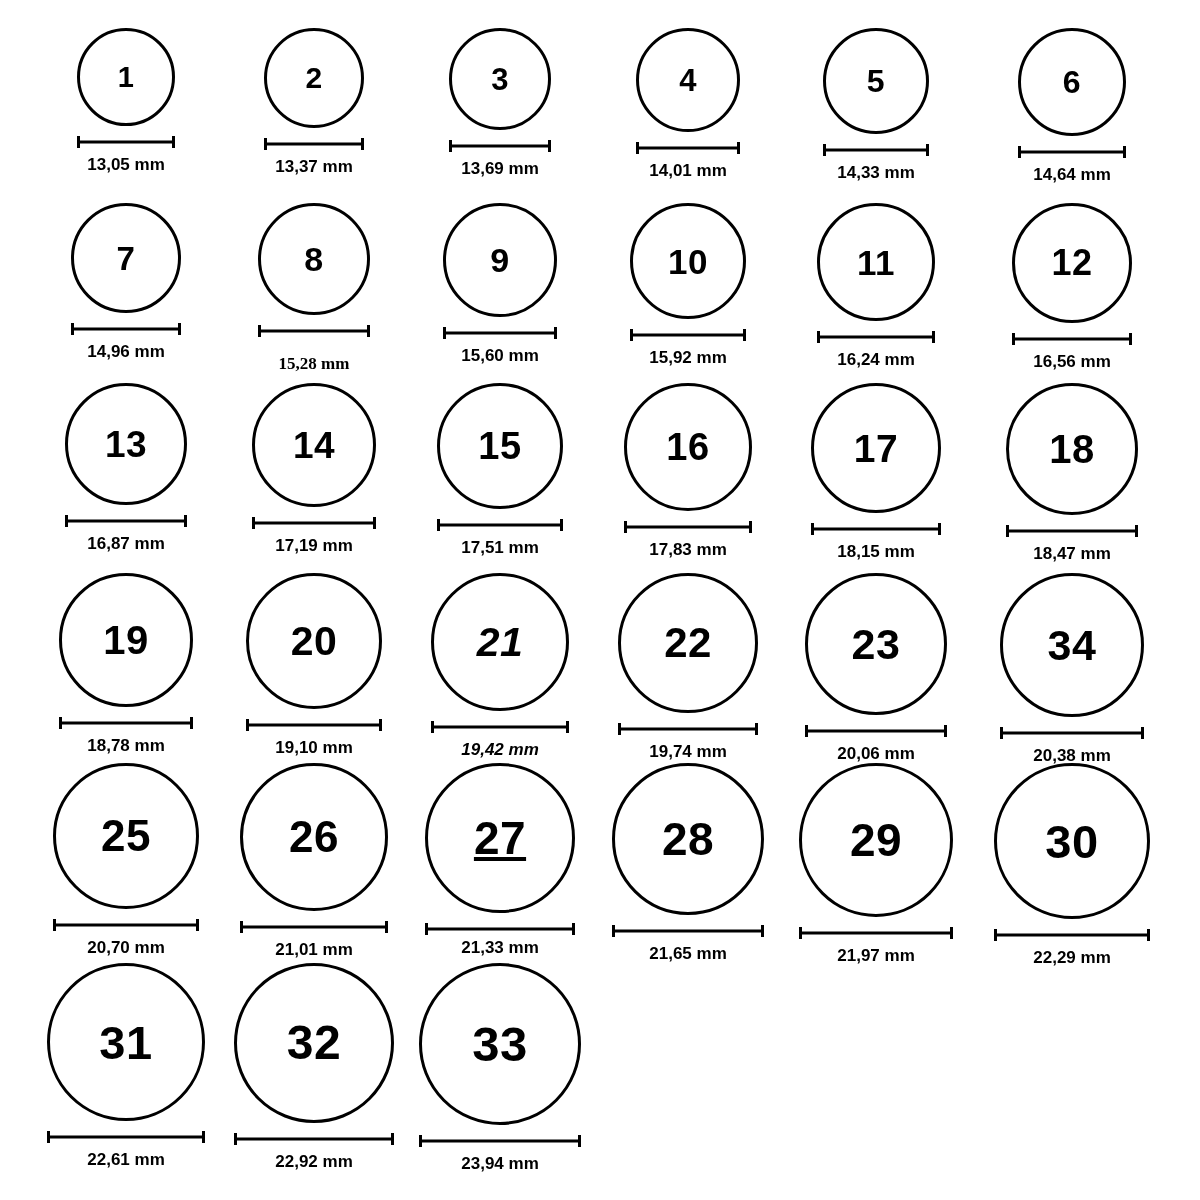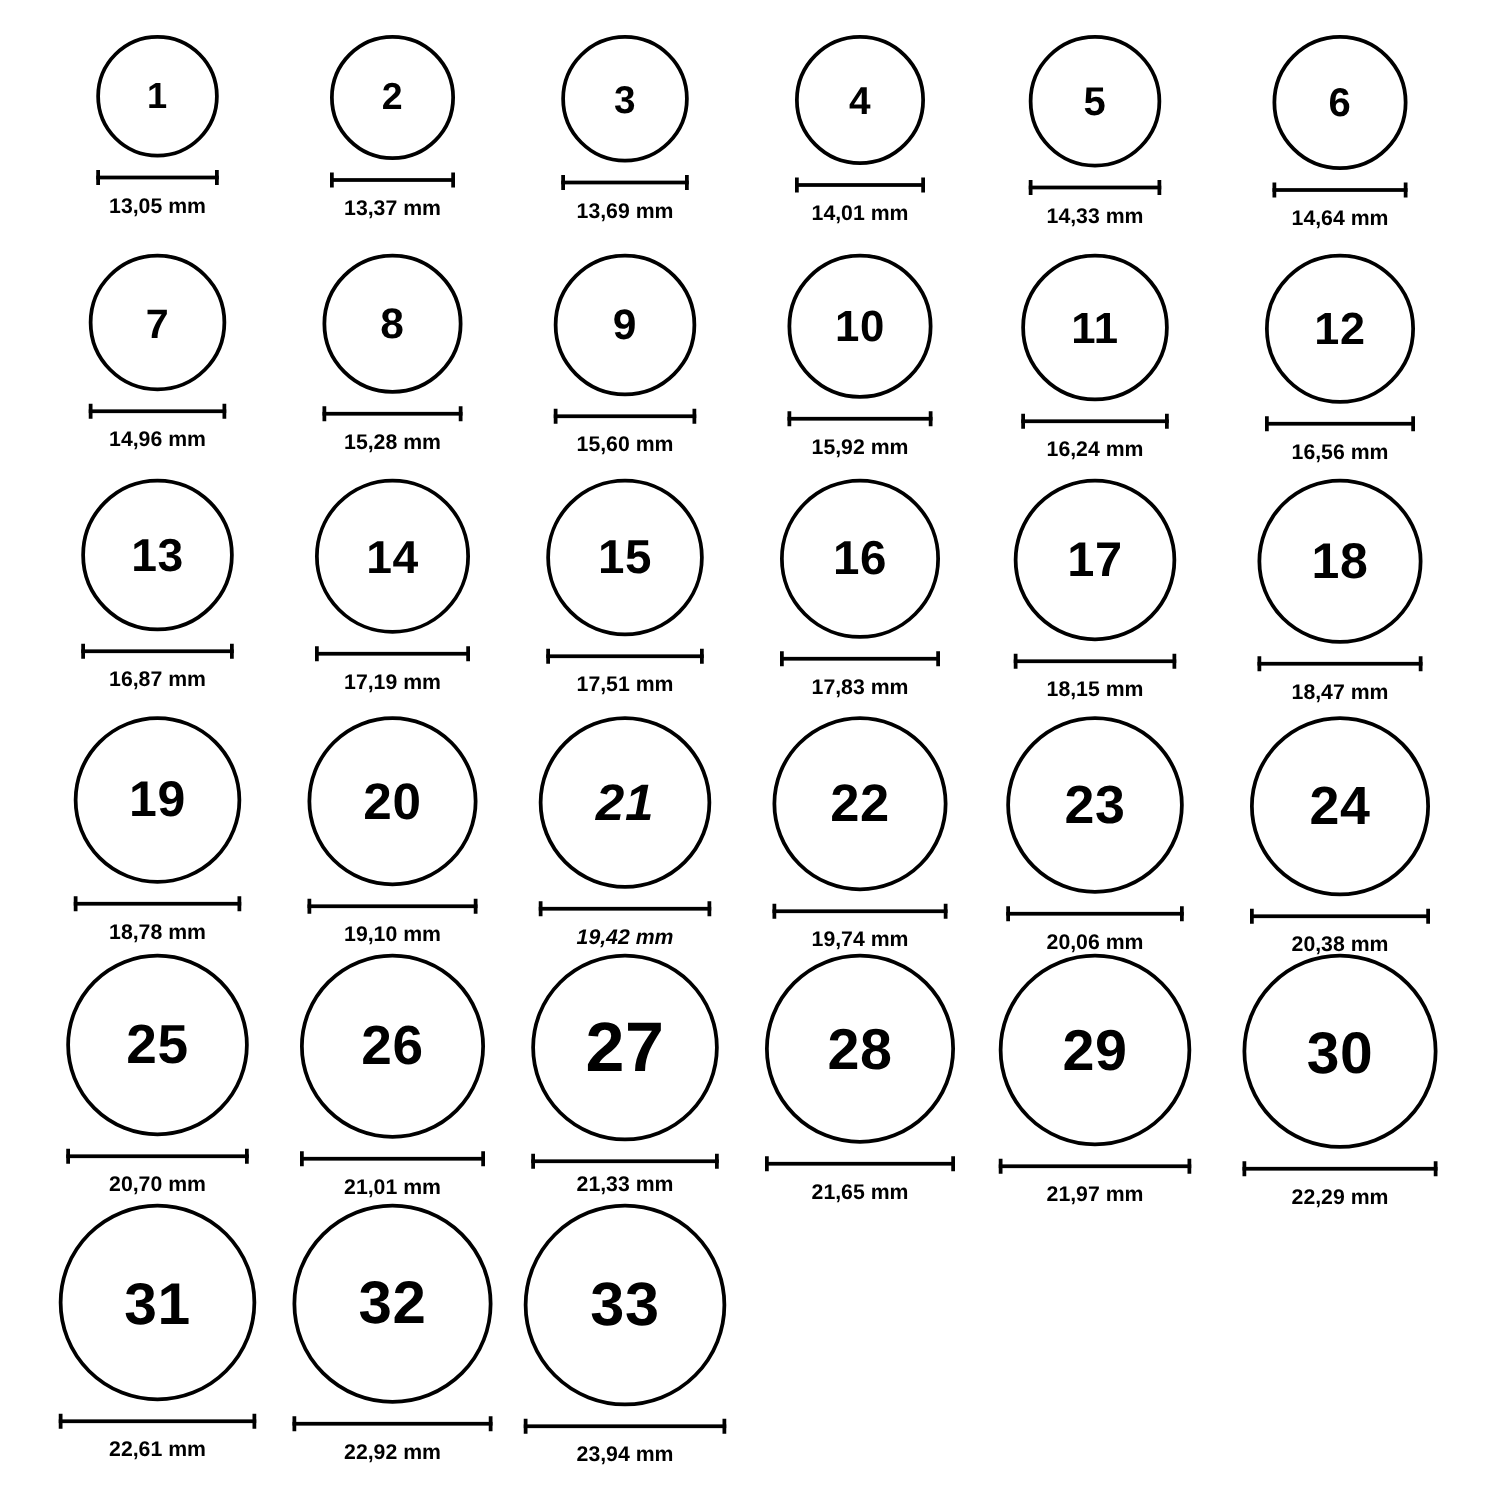--- a/index.html
+++ b/index.html
@@ -155,21 +155,21 @@
     </div>
     <div class="ring-cell" style="left: 258px; top: 203px; width: 112px;">
       <div class="ring-circle" style="width: 112px; height: 112px;">
         <span class="ring-number" style="font-size: 34px;">8</span>
       </div>
       <div class="measure" style="width: 112px; margin-top: 10px;">
         <div class="measure-line"></div>
         <div class="measure-cap left"></div>
         <div class="measure-cap right"></div>
       </div>
-      <div class="ring-label" style="margin-top: 8px;">15,28 mm</div>
+      <div class="ring-label" style="margin-top: 18px; font-family: Liberation Serif, serif;">15,28 mm</div>
     </div>
     <div class="ring-cell" style="left: 443px; top: 203px; width: 114px;">
       <div class="ring-circle" style="width: 114px; height: 114px;">
         <span class="ring-number" style="font-size: 34px;">9</span>
       </div>
       <div class="measure" style="width: 114px; margin-top: 10px;">
         <div class="measure-line"></div>
         <div class="measure-cap left"></div>
         <div class="measure-cap right"></div>
       </div>
@@ -324,21 +324,21 @@
       </div>
       <div class="measure" style="width: 142px; margin-top: 10px;">
         <div class="measure-line"></div>
         <div class="measure-cap left"></div>
         <div class="measure-cap right"></div>
       </div>
       <div class="ring-label" style="margin-top: 8px;">20,06 mm</div>
     </div>
     <div class="ring-cell" style="left: 1000px; top: 573px; width: 144px;">
       <div class="ring-circle" style="width: 144px; height: 144px;">
-        <span class="ring-number" style="font-size: 43px;">24</span>
+        <span class="ring-number" style="font-size: 43px;">34</span>
       </div>
       <div class="measure" style="width: 144px; margin-top: 10px;">
         <div class="measure-line"></div>
         <div class="measure-cap left"></div>
         <div class="measure-cap right"></div>
       </div>
       <div class="ring-label" style="margin-top: 8px;">20,38 mm</div>
     </div>
     <div class="ring-cell" style="left: 53px; top: 763px; width: 146px;">
       <div class="ring-circle" style="width: 146px; height: 146px;">
@@ -357,21 +357,21 @@
       </div>
       <div class="measure" style="width: 148px; margin-top: 10px;">
         <div class="measure-line"></div>
         <div class="measure-cap left"></div>
         <div class="measure-cap right"></div>
       </div>
       <div class="ring-label" style="margin-top: 8px;">21,01 mm</div>
     </div>
     <div class="ring-cell" style="left: 425px; top: 763px; width: 150px;">
       <div class="ring-circle" style="width: 150px; height: 150px;">
-        <span class="ring-number" style="font-size: 56px;">27</span>
+        <span class="ring-number" style="font-size: 46px; text-decoration: underline;">27</span>
       </div>
       <div class="measure" style="width: 150px; margin-top: 10px;">
         <div class="measure-line"></div>
         <div class="measure-cap left"></div>
         <div class="measure-cap right"></div>
       </div>
       <div class="ring-label" style="margin-top: 4px;">21,33 mm</div>
     </div>
     <div class="ring-cell" style="left: 612px; top: 763px; width: 152px;">
       <div class="ring-circle" style="width: 152px; height: 152px;">

